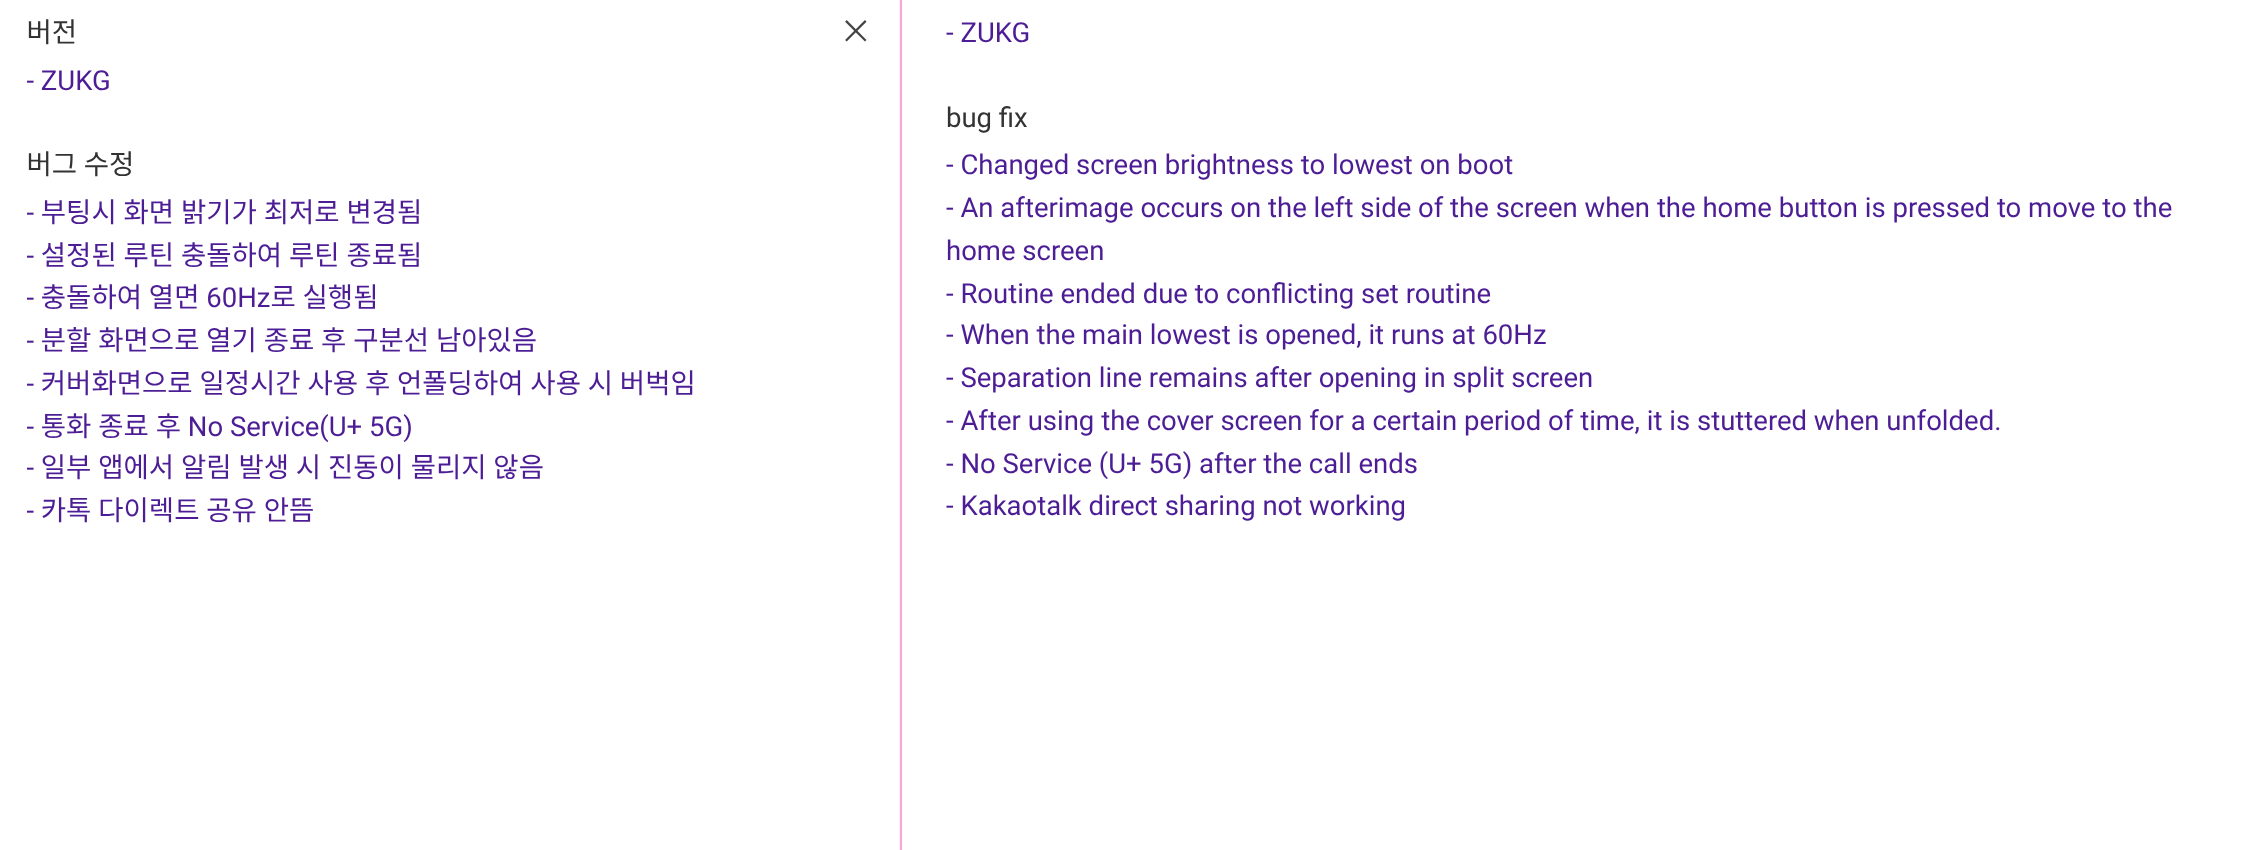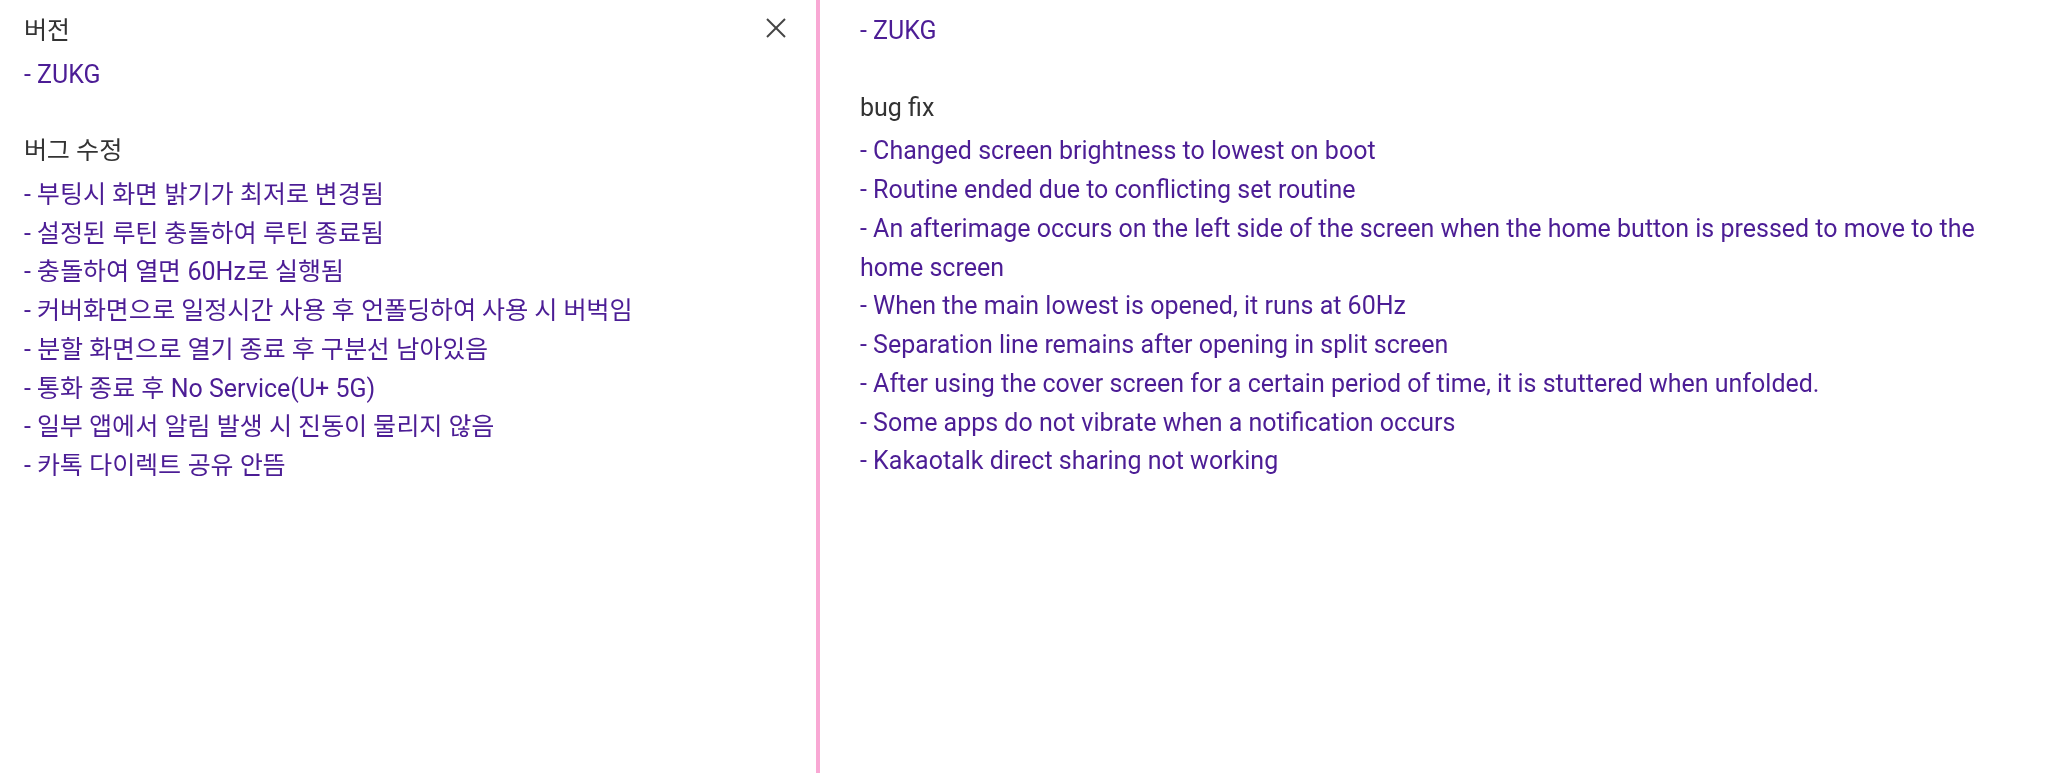--- a/index.html
+++ b/index.html
@@ -19,21 +19,21 @@
       display: flex;
       width: 100%;
       height: 100%;
     }
     .panel {
       padding: 12px 24px 24px 24px;
       position: relative;
     }
     .panel-left {
       width: 820px;
-      border-right: 4px solid #f9a8d4;
+      border-right: 2px solid #f9a8d4;
     }
     .panel-right {
       flex: 1;
       padding-left: 40px;
     }
     .close-btn {
       position: absolute;
       top: 10px;
       right: 20px;
       width: 40px;
@@ -83,39 +83,39 @@
     <div class="section-title">버전</div>
     <div class="line-item">- ZUKG</div>
 
     <div class="spacer"></div>
 
     <div class="section-title">버그 수정</div>
     <div id="left-list">
         <div class="line-item">- 부팅시 화면 밝기가 최저로 변경됨</div>
         <div class="line-item">- 설정된 루틴 충돌하여 루틴 종료됨</div>
         <div class="line-item">- 충돌하여 열면 60Hz로 실행됨</div>
+        <div class="line-item">- 분할 화면으로 열기 종료 후 구분선 남아있음</div>
         <div class="line-item">- 커버화면으로 일정시간 사용 후 언폴딩하여 사용 시 버벅임</div>
-        <div class="line-item">- 분할 화면으로 열기 종료 후 구분선 남아있음</div>
         <div class="line-item">- 통화 종료 후 No Service(U+ 5G)</div>
         <div class="line-item">- 일부 앱에서 알림 발생 시 진동이 물리지 않음</div>
         <div class="line-item">- 카톡 다이렉트 공유 안뜸</div>
       </div>
   </div>
 
   <div class="panel panel-right">
     <div class="line-item">- ZUKG</div>
 
     <div class="spacer"></div>
 
     <div class="section-title">bug fix</div>
     <div id="right-list">
         <div class="line-item">- Changed screen brightness to lowest on boot</div>
+        <div class="line-item">- An afterimage occurs on the left side of the screen when the home button is pressed to move to the home screen</div>
         <div class="line-item">- Routine ended due to conflicting set routine</div>
-        <div class="line-item">- An afterimage occurs on the left side of the screen when the home button is pressed to move to the home screen</div>
         <div class="line-item">- When the main lowest is opened, it runs at 60Hz</div>
         <div class="line-item">- Separation line remains after opening in split screen</div>
         <div class="line-item">- After using the cover screen for a certain period of time, it is stuttered when unfolded.</div>
-        <div class="line-item">- Some apps do not vibrate when a notification occurs</div>
+        <div class="line-item">- No Service (U+ 5G) after the call ends</div>
         <div class="line-item">- Kakaotalk direct sharing not working</div>
       </div>
   </div>
 
 </div>
 
 </body></html>

